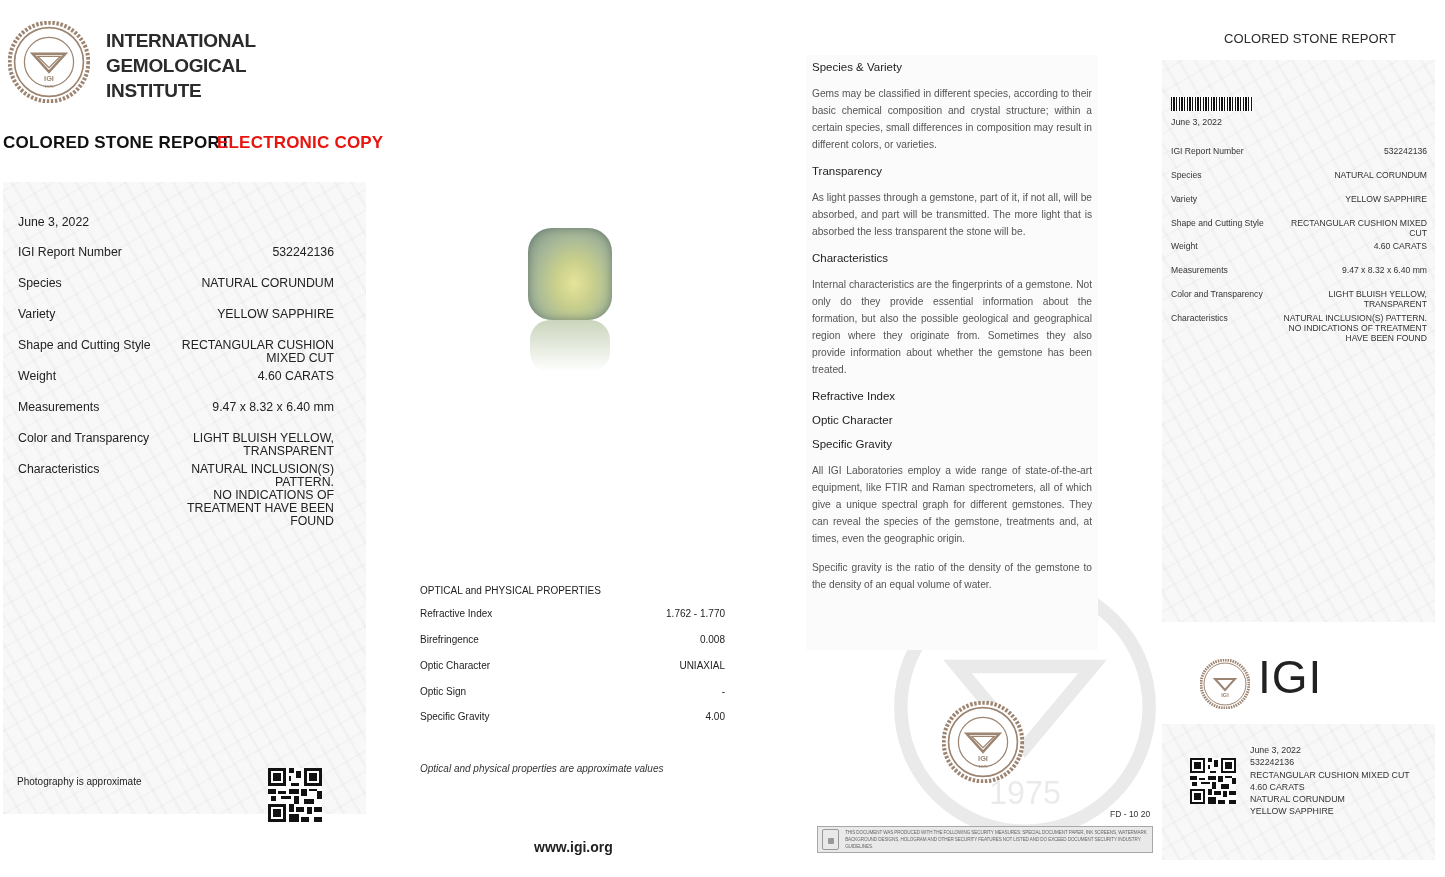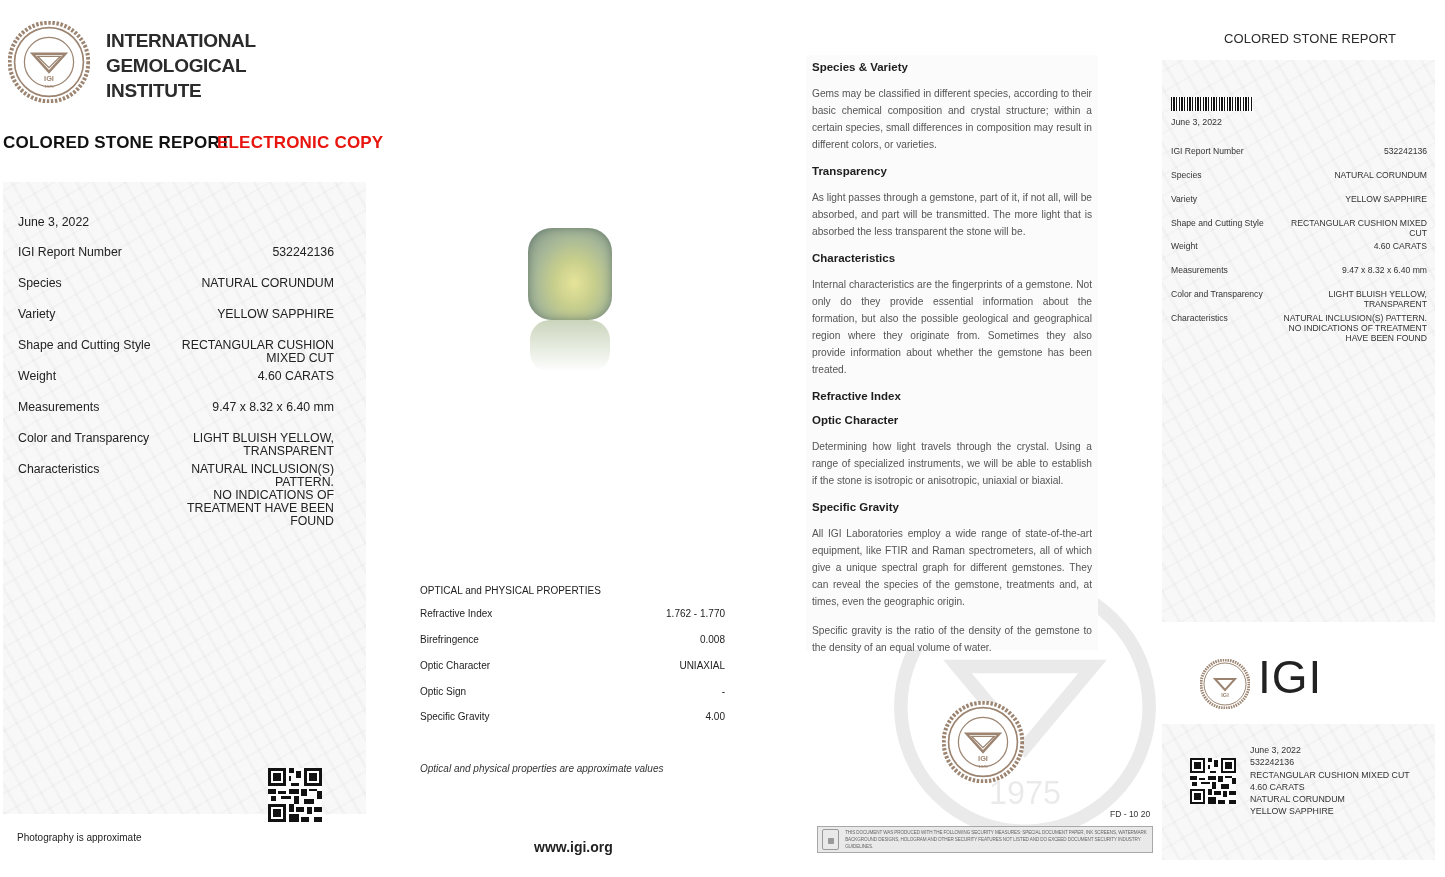--- a/index.html
+++ b/index.html
@@ -19,40 +19,40 @@
   .seal svg { width: 100%; height: 100%; display: block; }
   .inst-name { left: 106px; top: 28px; font-size: 19px; font-weight: bold; line-height: 25px; color: #2b2b2b; letter-spacing: -0.3px; }
   .report-title { left: 3px; top: 133px; font-size: 17px; font-weight: bold; color: #111; letter-spacing: 0.2px; }
   .electronic { left: 217px; top: 133px; font-size: 17px; font-weight: bold; color: #e8140e; letter-spacing: 0.2px; }
 
   .p1-panel { left: 3px; top: 182px; width: 363px; height: 632px; }
   .row { position: absolute; font-size: 12.3px; line-height: 13px; color: #222; }
   .row .lab { position: absolute; left: 0; white-space: nowrap; }
   .row .val { position: absolute; right: 0; text-align: right; white-space: pre-line; }
 
-  .photo-note { left: 17px; top: 832px; font-size: 10px; color: #222; }
+  .photo-note { left: 17px; top: 776px; font-size: 10px; color: #222; }
   .qr { position: absolute; background: #fff; }
   .qr svg { width: 100%; height: 100%; display: block; }
 
   
   .gem { left: 528px; top: 228px; width: 84px; height: 92px; border-radius: 24px;
     background: radial-gradient(ellipse at 55% 60%, #e6e49a 0%, #c8cf8c 30%, #a7b898 60%, #7f9489 100%);
     box-shadow: inset 0 0 8px rgba(60,80,70,0.5); }
   .gem-refl { left: 530px; top: 320px; width: 80px; height: 52px; border-radius: 20px;
     background: linear-gradient(to bottom, rgba(180,195,160,0.7), rgba(255,255,255,0)); }
   .opt-title { left: 420px; top: 585px; font-size: 10px; color: #222; }
   .opt-row { position: absolute; left: 420px; width: 305px; font-size: 10px; color: #222; }
   .opt-row .lab { position: absolute; left: 0; }
   .opt-row .val { position: absolute; right: 0; }
   .opt-note { left: 420px; top: 763px; font-size: 10px; font-style: italic; color: #333; }
   .www { left: 534px; top: 839px; font-size: 14px; font-weight: bold; color: #222; }
 
   
   .p3 { left: 806px; top: 55px; width: 292px; }
-  .p3 h3 { font-size: 11.5px; font-weight: bold; color: #1d1d1d; margin: 0 0 12px 6px; }
+  .p3 h3 { font-size: 11.5px; font-weight: normal; color: #1d1d1d; margin: 0 0 12px 6px; }
   .p3 p { font-size: 10.2px; line-height: 17px; color: #555; text-align: justify; margin: 0 6px 12px 6px; }
   .p3-bg { left: 806px; top: 55px; width: 292px; height: 595px; background: #fbfbfb; }
   .big-wm { left: 890px; top: 525px; width: 270px; height: 310px; opacity: 0.08; }
   .copyright { left: 817px; top: 834px; font-size: 8.5px; color: #333; margin-left: 38px; }
   .fd { left: 1110px; top: 809px; font-size: 8.5px; color: #333; }
   .security { left: 817px; top: 826px; width: 336px; height: 27px; background: #e9e9e9; border: 1px solid #a8a8a8; display: flex; align-items: center; }
   .sec-icon { width: 18px; height: 21px; margin: 0 6px 0 4px; border: 1.5px solid #999; border-radius: 2px; position: relative; }
   .sec-icon::after { content: ""; position: absolute; left: 5px; top: 8px; width: 6px; height: 6px; background: #999; border-radius: 1px; }
   .sec-text { font-size: 4.6px; line-height: 7px; color: #666; letter-spacing: -0.1px; }
 
@@ -197,21 +197,20 @@
   </div>
   <div>
     <h3>Characteristics</h3>
     <p>Internal characteristics are the fingerprints of a gemstone. Not only do they provide essential information about the formation, but also the possible geological and geographical region where they originate from. Sometimes they also provide information about whether the gemstone has been treated.</p>
   </div>
   <div>
     <h3>Refractive Index</h3>
   </div>
   <div>
     <h3>Optic Character</h3>
-    <p>Determining how light travels through the crystal. Using a range of specialized instruments, we will be able to establish if the stone is isotropic or anisotropic, uniaxial or biaxial.</p>
   </div>
   <div>
     <h3>Specific Gravity</h3>
     <p>All IGI Laboratories employ a wide range of state-of-the-art equipment, like FTIR and Raman spectrometers, all of which give a unique spectral graph for different gemstones. They can reveal the species of the gemstone, treatments and, at times, even the geographic origin.</p>
     <p>Specific gravity is the ratio of the density of the gemstone to the density of an equal volume of water.</p>
   </div>
 </div>
 
 <div class="seal" style="left:942px;top:701px;width:82px;height:82px;">
   <svg viewBox="0 0 100 100">

